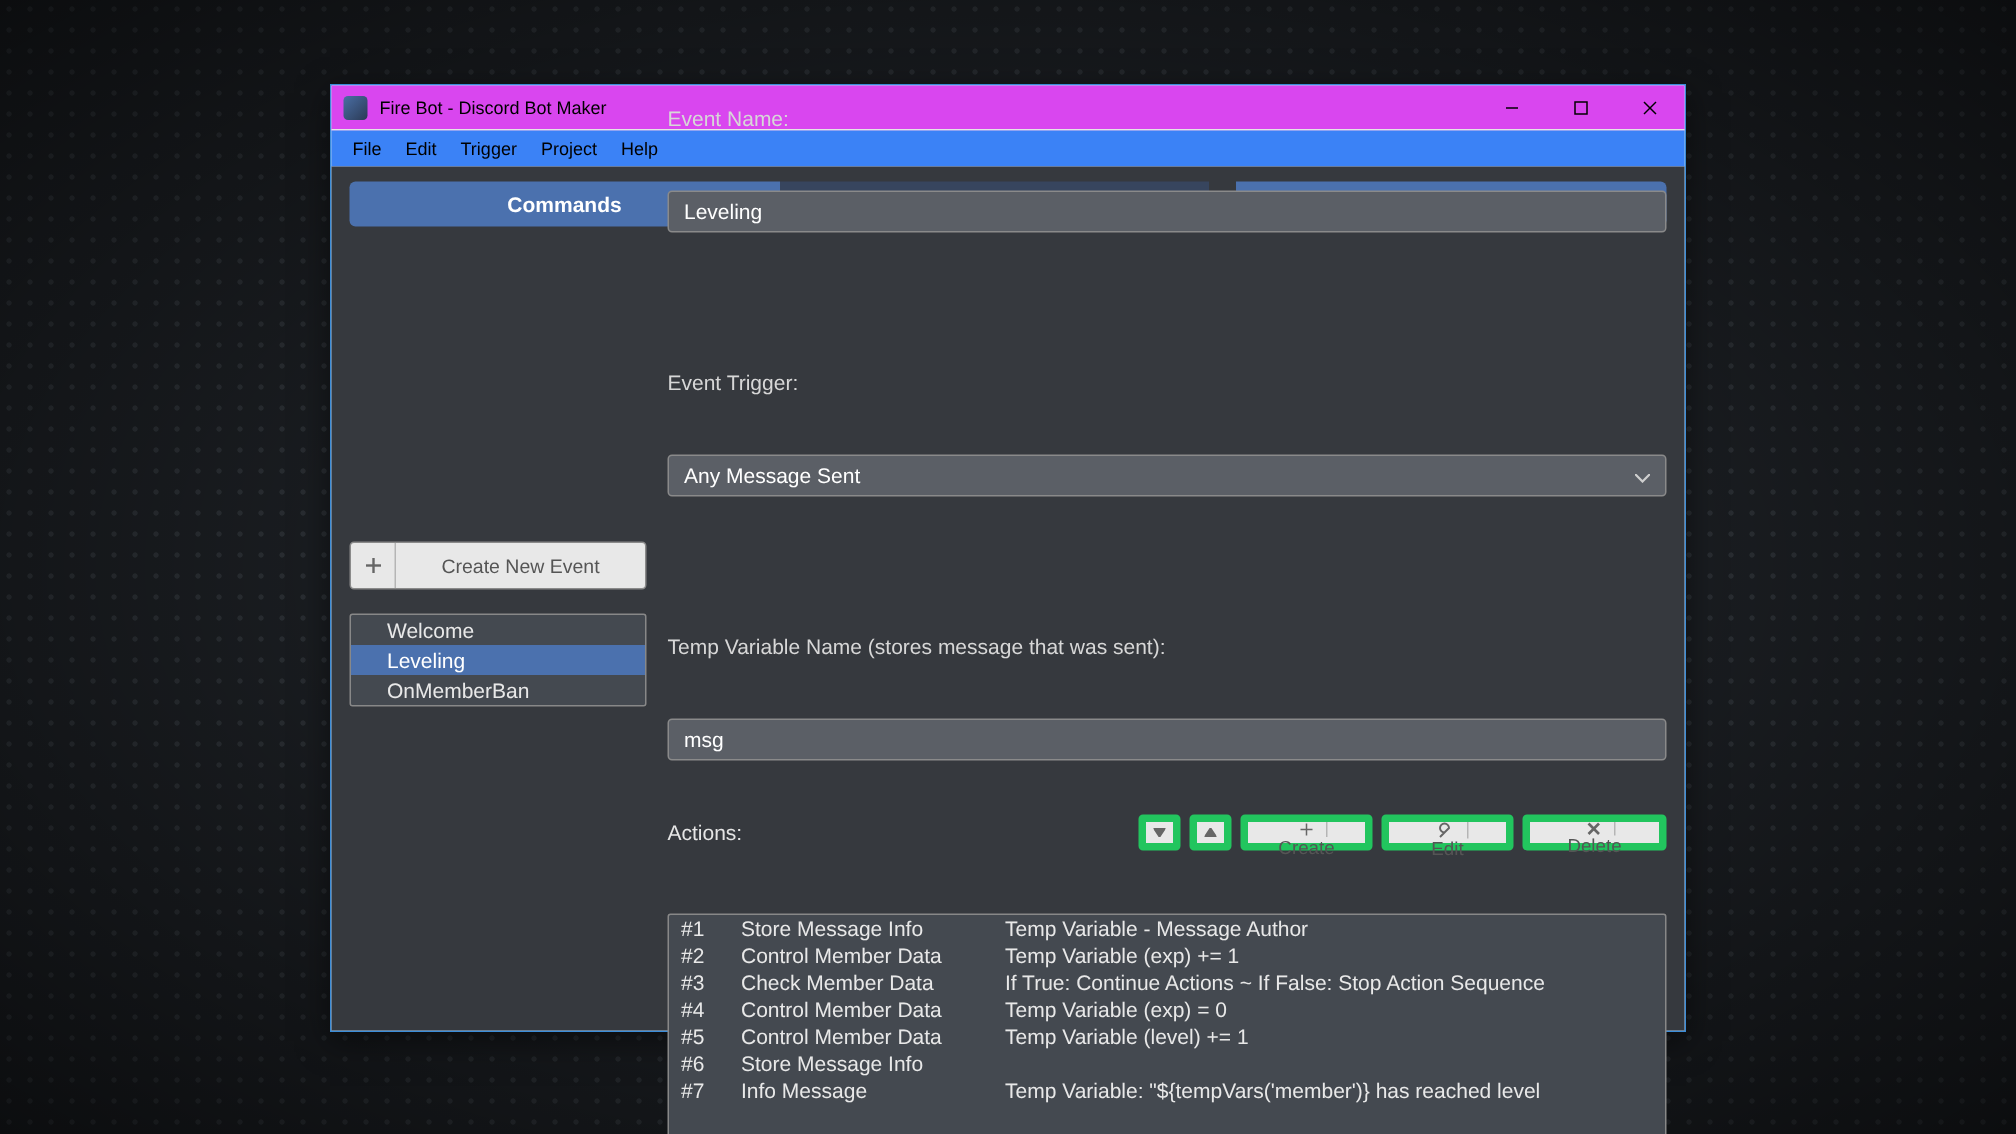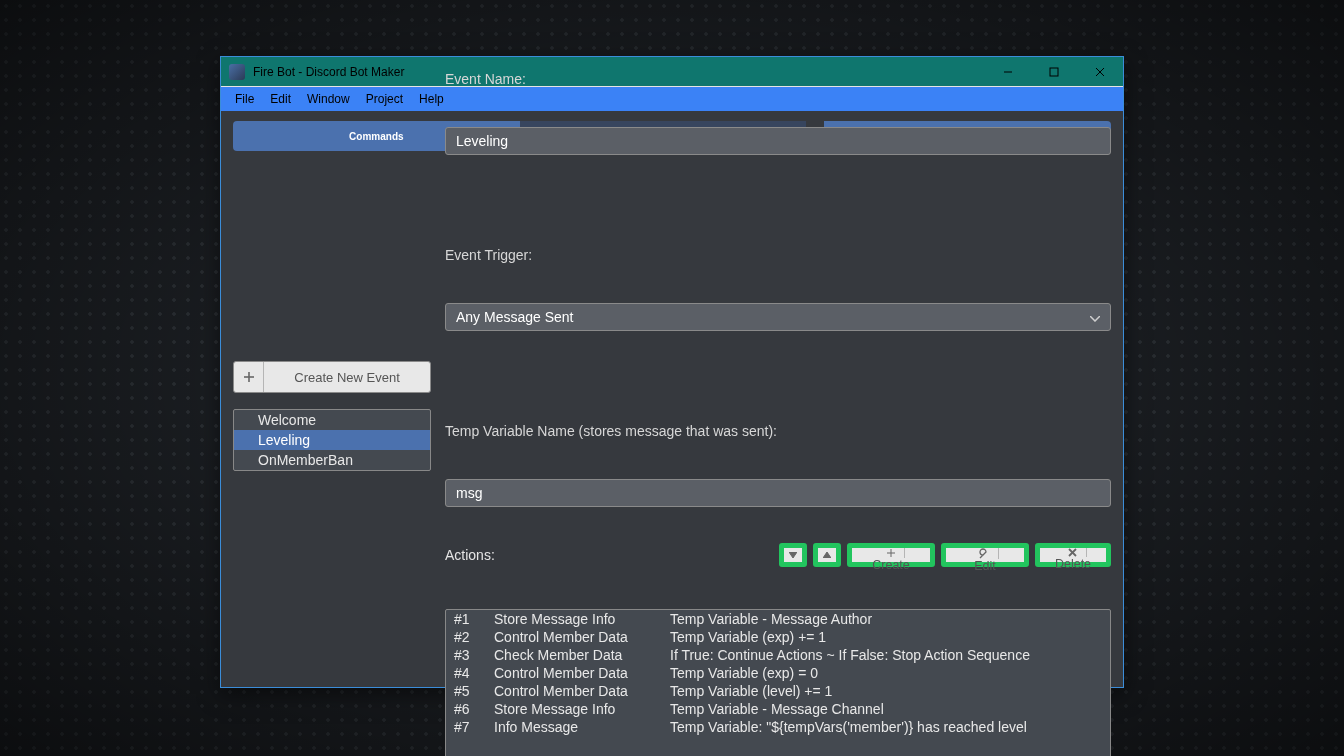--- a/index.html
+++ b/index.html
@@ -17,21 +17,21 @@
     position: absolute;
     left: 220px; top: 56px;
     width: 904px; height: 632px;
     background: #fff;
     border: 1px solid #3b8dd9;
     box-shadow: 0 6px 20px rgba(0,0,0,.5);
   }
 
   
   .titlebar {
-    height: 30px; background:#0f766e; display:flex; align-items:center;
+    height: 30px; background:#d946ef; display:flex; align-items:center;
     padding-left:8px;
     border-bottom:1px solid #e5e5e5;
   }
   .titlebar .appicon {
     width:16px; height:16px; border-radius:3px;
     background: linear-gradient(135deg,#4a6fa5,#2b3a55);
     margin-right:8px;
   }
   .titlebar .title { font-size:12px; color:#000; flex:0 0 auto; }
   .titlebar .spacer { flex:1; }
@@ -45,21 +45,21 @@
   
   .appbody {
     position:absolute; top:54px; left:0; right:0; bottom:0;
     background:#36393e; padding:10px 12px 12px 12px;
   }
 
   
   .maintabs { display:flex; height:30px; gap:0; }
   .maintab {
     flex:1; display:flex; align-items:center; justify-content:center;
-    font-size:10px; font-weight:600; color:#fff;
+    font-size:14px; font-weight:600; color:#fff;
     background:#37455e;
   }
   .maintab.left { border-radius:4px 0 0 4px; }
   .maintab.right { border-radius:0 4px 4px 0;margin-left:18px; }
   .maintab.active { background:#4b71ae; }
 
   .content { display:flex; margin-top:10px; gap:14px; height: calc(100% - 44px); align-items: center; }
 
   
   .sidebar { width:198px; display:flex; flex-direction:column; }
@@ -146,21 +146,21 @@
       <svg width="10" height="10">
           <line x1="1" y1="1" x2="9" y2="9"></line>
           <line x1="9" y1="1" x2="1" y2="9"></line>
         </svg>
     </div>
   </div>
 
   <div class="menubar">
     <span>File</span>
     <span>Edit</span>
-    <span>Window</span>
+    <span>Trigger</span>
     <span>Project</span>
     <span>Help</span>
   </div>
 
   <div class="appbody">
 
     <div class="maintabs">
       <div class="maintab left active">Commands</div>
       <div class="maintab" style="background:#37455e">Events</div>
       <div class="maintab right active">Settings</div>
@@ -231,21 +231,21 @@
               <div class="tlbl">Create</div>
             </div>
             <div class="tbtn split">
               <div class="ibox">
                 <svg width="11" height="11">
                     <path d="M4 7 L1 10 M7 4 A3 3 0 1 0 4 7 Z" fill="none" stroke-width="1.3"></path>
                   </svg>
               </div>
               <div class="tlbl">Edit</div>
             </div>
-            <div class="tbtn split" style="width:76px">
+            <div class="tbtn split" style="width:96px">
               <div class="ibox">
                 <svg width="9" height="9" fill="none" stroke-width="1.8">
                     <line x1="1" y1="1" x2="8" y2="8"></line>
                     <line x1="8" y1="1" x2="1" y2="8"></line>
                   </svg>
               </div>
               <div class="tlbl">Delete</div>
             </div>
           </div>
         </div>
@@ -272,21 +272,20 @@
               <div class="c3">Temp Variable (exp) = 0</div>
             </div>
             <div class="arow">
               <div class="c1">#5</div>
               <div class="c2">Control Member Data</div>
               <div class="c3">Temp Variable (level) += 1</div>
             </div>
             <div class="arow">
               <div class="c1">#6</div>
               <div class="c2">Store Message Info</div>
-              <div class="c3">Temp Variable - Message Channel</div>
             </div>
             <div class="arow">
               <div class="c1">#7</div>
               <div class="c2">Info Message</div>
               <div class="c3">Temp Variable: "${tempVars('member')} has reached level</div>
             </div>
           </div>
       </div>
     </div>
 

